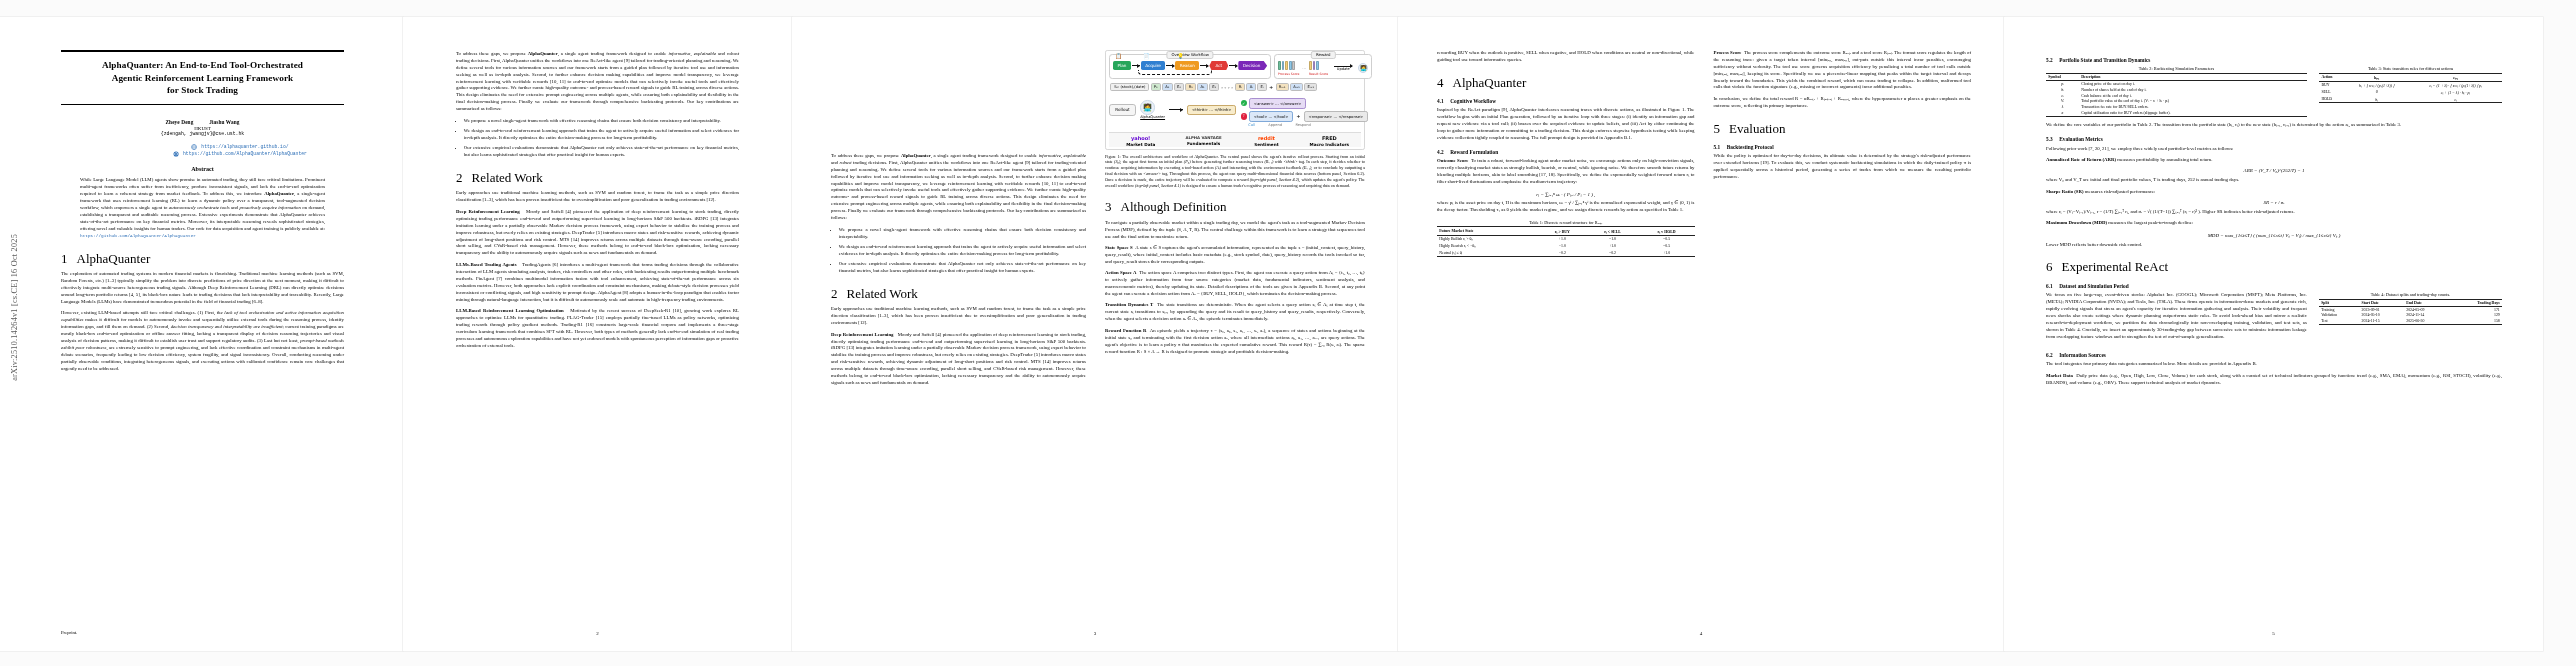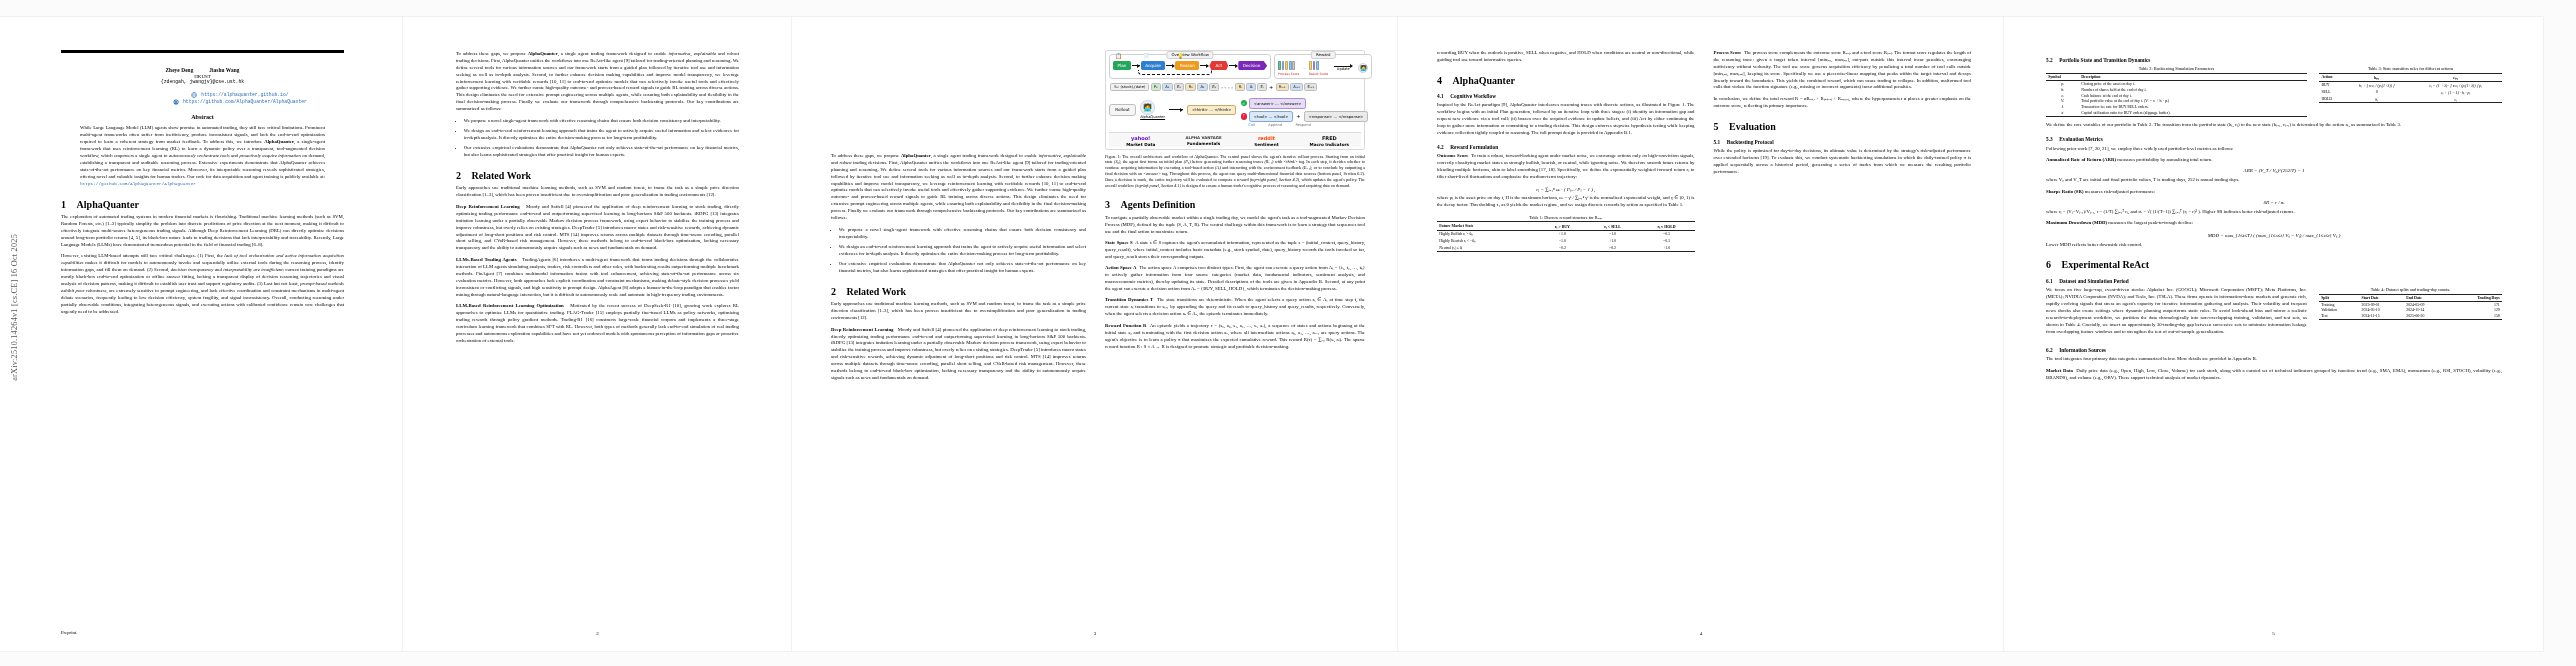--- a/index.html
+++ b/index.html
@@ -60,21 +60,21 @@
   .sec-center { text-align:center; font-weight:bold; font-size:6.1px; margin:9px 0 3.3px; }
   .abstract {
     font-size:4.8px; line-height:1.47; text-align:justify;
     margin:0 19px; hyphens:auto;
   }
   .abstract b { font-weight:bold; }
   .abstract i { font-style:italic; }
   .mono-link { font-family:"Liberation Mono", monospace; color:#2d6fb7; font-size:4.4px; }
 
   h2.sec {
-    font-size:10px; font-weight:bold; margin:11px 0 4.4px;
+    font-size:13px; font-weight:normal; margin:11px 0 4.4px;
   }
   h2.sec .num { display:inline-block; width:15.6px; }
   p.para {
     font-size:4.8px; line-height:1.45; text-align:justify; margin:0 0 4.4px 0;
   }
   p.para i { font-style:italic; }
   p.para b { font-weight:bold; }
   .preprint { font-size:4.7px; position:absolute; left:61px; bottom:15.6px; }
 
   
@@ -209,20 +209,25 @@
 </style>
 </head>
 <body>
 
 <div class="spread">
 
   <div class="page p1">
     <div class="arxiv-stamp">arXiv:2510.14264v1 [cs.CE] 16 Oct 2025</div>
     <div class="body">
       <div class="rule-thick"></div>
+      <div class="title">
+        <div>AlphaQuanter: An End-to-End Tool-Orchestrated</div>
+        <div>Agentic Reinforcement Learning Framework</div>
+        <div>for Stock Trading</div>
+      </div>
       <div class="rule-thin"></div>
 
       <div class="authors">
         <div class="names">
           <span>Zheye Deng</span>
           <span>Jiashu Wang</span>
         </div>
         <div class="affil">HKUST</div>
         <div class="email">{zdengah, jwangjv}@cse.ust.hk</div>
       </div>
@@ -449,21 +454,21 @@
               </div>
             </div>
           </div>
 
           <div class="figcap">
             <span>Figure 1: The overall architecture and workflow of AlphaQuanter. The central panel shows the agent's iterative rollout process. Starting from an initial state </span><i>(S₀)</i><span>, the agent first forms an initial plan </span><i>(P₀)</i><span> before generating further reasoning traces </span><i>(Rᵢ₊₁)</i><span> with </span><i>&lt;think&gt;</i><span> tag. In each step, it decides whether to continue acquiring information by executing a tool-based action </span><i>(Aᵢ)</i><span> and interacting with the environment feedback </span><i>(Eᵢ₊₁)</i><span>, or to conclude by outputting a final decision with an </span><i>&lt;answer&gt;</i><span> tag. Throughout this process, the agent can query multi-dimensional financial data sources (bottom panel, Section 6.2). Once a decision is made, the entire trajectory will be evaluated to compute a reward </span><i>(top-right panel, Section 4.2)</i><span>, which updates the agent's policy. The overall workflow </span><i>(top-left panel, Section 4.1)</i><span> is designed to ensure a human trader's cognitive process of reasoning and acquiring data on demand.</span>
           </div>
         </div>
 
         <h2 class="sec">
-          <span class="num">3</span><span>Agents Definition</span>
+          <span class="num">3</span><span>Although Definition</span>
         </h2>
         <p class="para">To navigate a partially observable market within a single trading day, we model the agent's task as a tool-augmented Markov Decision Process (MDP), defined by the tuple (S, A, T, R). The central challenge within this framework is to learn a strategy that sequences tool use and the final action to maximize return.</p>
         <p class="para">
           <span class="runin">State Space S</span>&nbsp;&nbsp;<span>A state s ∈ S captures the agent's accumulated information, represented as the tuple s = (initial_context, query_history, query_result), where initial_context includes basic metadata (e.g., stock symbol, date), query_history records the tools invoked so far, and query_result stores their corresponding outputs.</span>
         </p>
         <p class="para">
           <span class="runin">Action Space A</span>&nbsp;&nbsp;<span>The action space A comprises two distinct types. First, the agent can execute a query action from Aₜ = {t₁, t₂, …, tₖ} to actively gather information from four source categories (market data, fundamental indicators, sentiment analysis, and macroeconomic metrics), thereby updating its state. Detailed descriptions of the tools are given in Appendix B. Second, at any point the agent can execute a decision action from Aₑ = {BUY, SELL, HOLD}, which terminates the decision-making process.</span>
         </p>
         <p class="para">
           <span class="runin">Transition Dynamics T</span>&nbsp;&nbsp;<span>The state transitions are deterministic. When the agent selects a query action sₜ ∈ Aₜ at time step t, the current state sₜ transitions to sₜ₊₁ by appending the query and its result to query_history and query_results, respectively. Conversely, when the agent selects a decision action aₑ ∈ Aₑ, the episode terminates immediately.</span>

